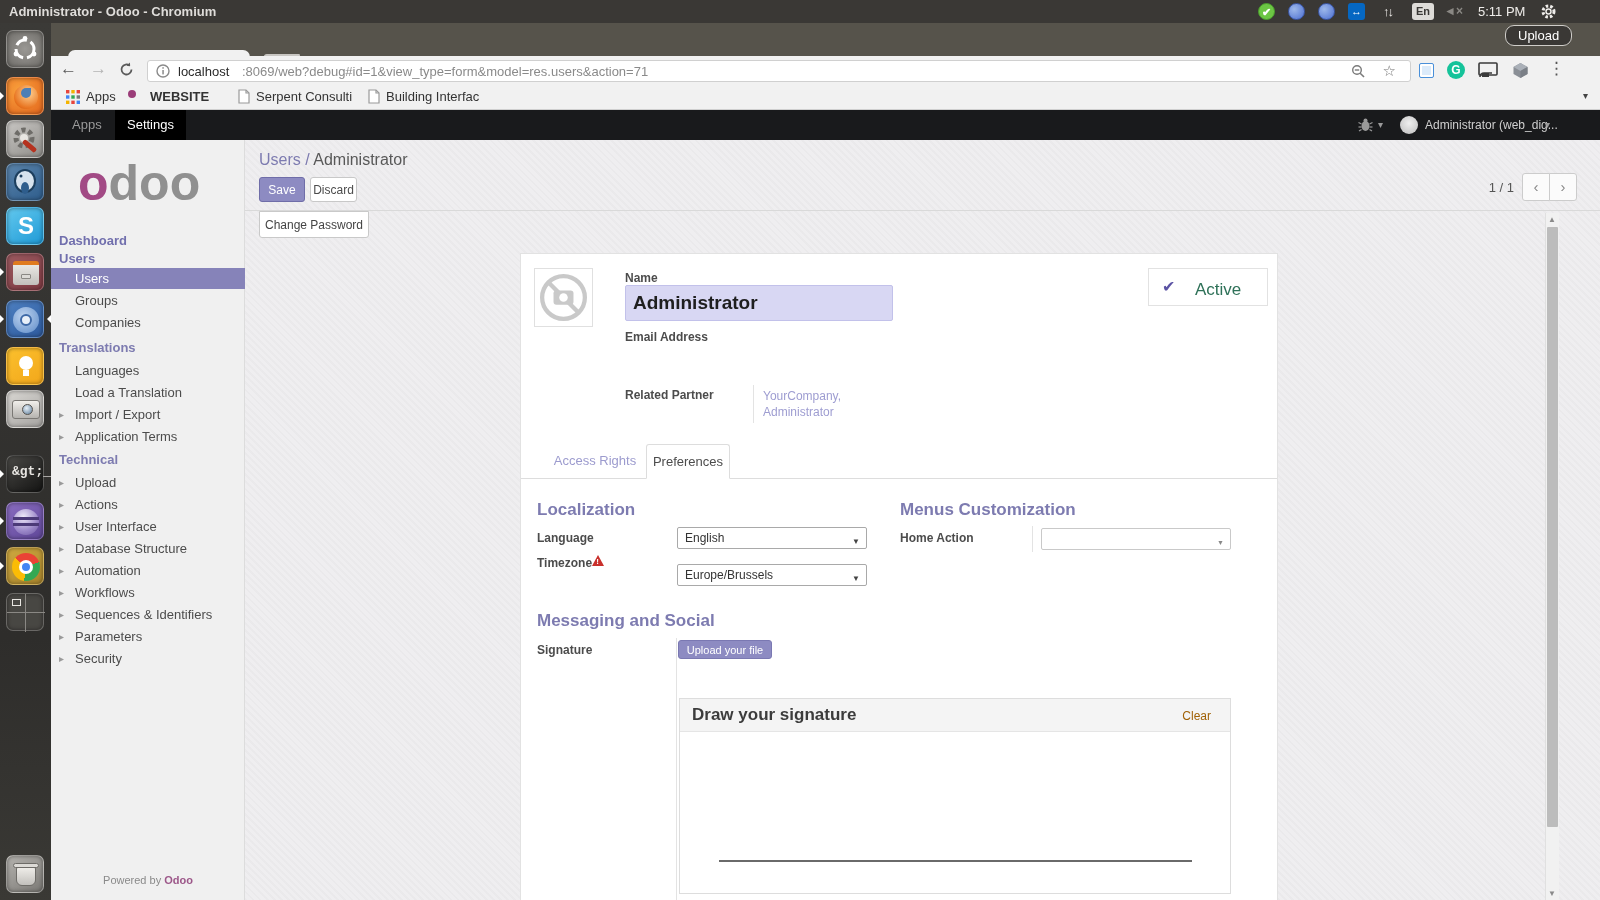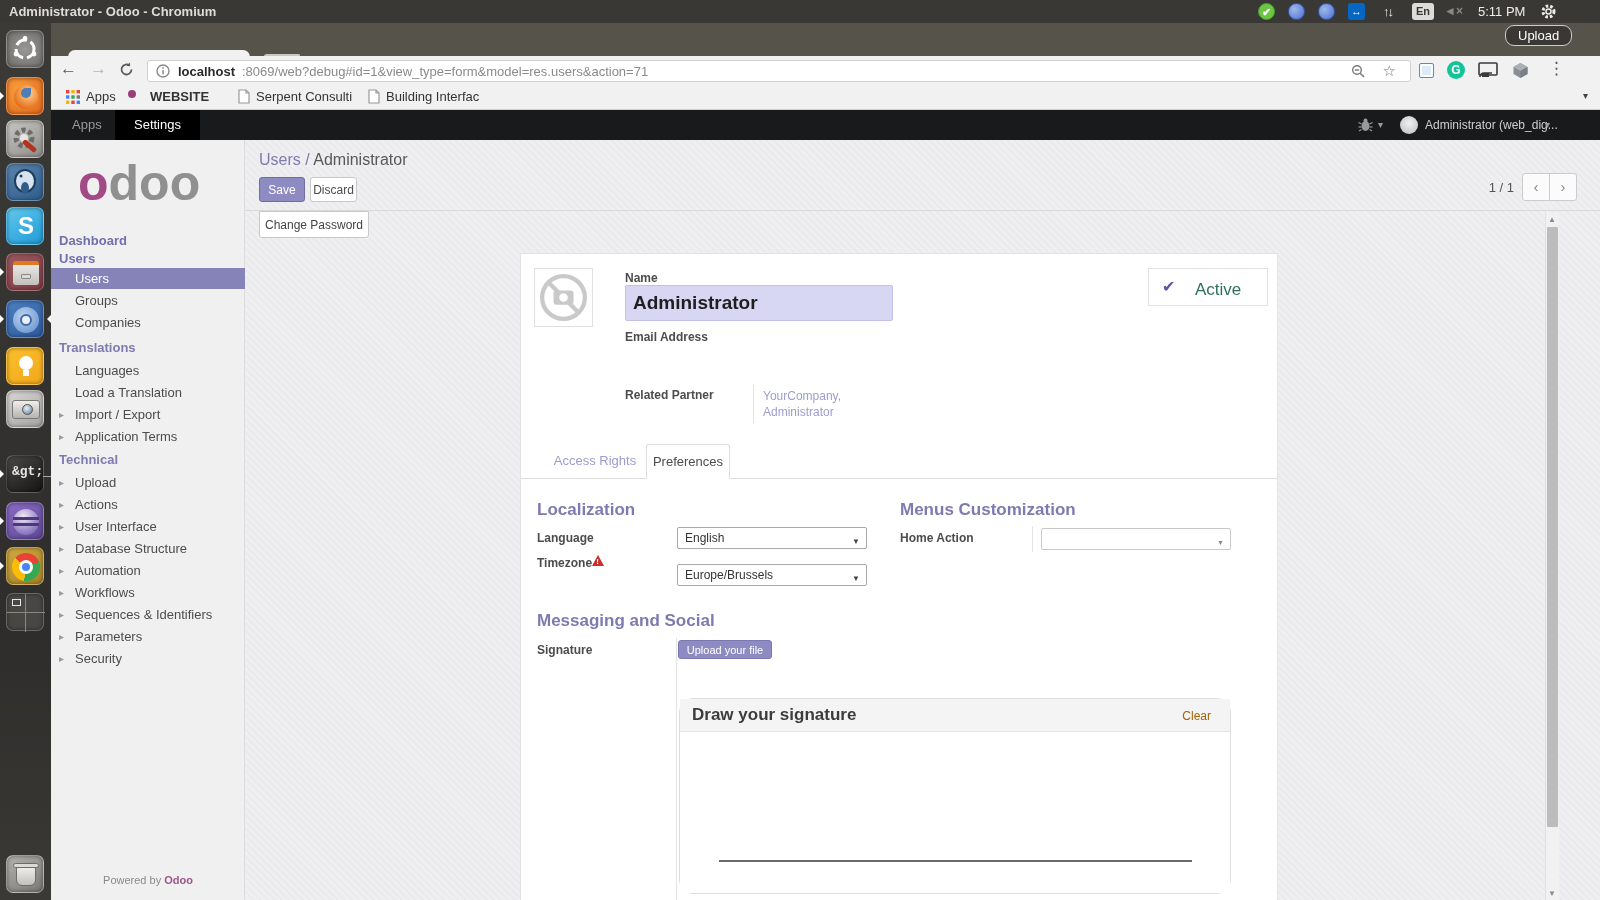--- a/index.html
+++ b/index.html
@@ -80,21 +80,21 @@
       </svg>
   </span>
   <div class="abs" style="left:147px;top:4px;width:1264px;height:22px;background:#fff;border:1px solid #d0d0d0;border-radius:3px">
     <span class="abs" style="left:8px;top:3px">
       <svg width="14" height="14" viewBox="0 0 14 14">
           <circle cx="7" cy="7" r="6" fill="none" stroke="#8a8a8a" stroke-width="1.4"></circle>
           <rect x="6.3" y="6" width="1.5" height="4.4" fill="#8a8a8a"></rect>
           <rect x="6.3" y="3.2" width="1.5" height="1.5" fill="#8a8a8a"></rect>
         </svg>
     </span>
-    <span class="abs" style="left:30px;top:0;line-height:21px;font-size:13px;color:#2a2a2a;font-weight:bold">localhost</span>
+    <span class="abs" style="left:30px;top:0;line-height:21px;font-size:13px;color:#2a2a2a;font-weight:normal">localhost</span>
     <span class="abs" style="left:94px;top:0;line-height:21px;font-size:13px;color:#8a8a8a">:8069/web?debug#id=1&amp;view_type=form&amp;model=res.users&amp;action=71</span>
     <span class="abs" style="right:44px;top:3px">
       <svg width="15" height="15" viewBox="0 0 15 15">
           <circle cx="6" cy="6" r="4.3" fill="none" stroke="#7a7a7a" stroke-width="1.4"></circle>
           <line x1="3.8" y1="6" x2="8.2" y2="6" stroke="#7a7a7a" stroke-width="1.4"></line>
           <line x1="9.2" y1="9.2" x2="13" y2="13" stroke="#7a7a7a" stroke-width="1.6"></line>
         </svg>
     </span>
     <span class="abs" style="right:14px;top:1px;font-size:15px;color:#777">☆</span>
   </div>
@@ -146,21 +146,21 @@
         <path d="M1 1h7l3 3v10H1z" fill="#fff" stroke="#9a9a9a" stroke-width="1.2"></path>
         <path d="M8 1v3h3" fill="none" stroke="#9a9a9a" stroke-width="1.2"></path>
       </svg>
   </span>
   <span class="abs" style="left:386px;top:0;line-height:24px;color:#333">Building Interfac</span>
   <span class="abs" style="right:12px;top:5px;font-size:10px;color:#444">▾</span>
 </div>
 
 <div class="odoonav">
   <span class="abs" style="left:72px;top:0;line-height:30px;color:#9a9a9a">Apps</span>
-  <span class="abs" style="left:115px;top:0;height:36px;line-height:30px;padding:0 19px;background:#000;color:#fff">Settings</span>
+  <span class="abs" style="left:115px;top:0;height:36px;line-height:30px;padding:0 12px;background:#000;color:#fff">Settings</span>
   <span class="abs" style="left:1358px;top:8px">
     <svg width="15" height="14" viewBox="0 0 15 14">
         <ellipse cx="7.5" cy="8" rx="4" ry="5" fill="#9a9a9a"></ellipse>
         <circle cx="7.5" cy="2.5" r="2" fill="#9a9a9a"></circle>
         <line x1="3.5" y1="6" x2="0.5" y2="4.5" stroke="#9a9a9a" stroke-width="1.2"></line>
         <line x1="3.5" y1="9" x2="0.5" y2="9" stroke="#9a9a9a" stroke-width="1.2"></line>
         <line x1="3.5" y1="11.5" x2="1" y2="13" stroke="#9a9a9a" stroke-width="1.2"></line>
         <line x1="11.5" y1="6" x2="14.5" y2="4.5" stroke="#9a9a9a" stroke-width="1.2"></line>
         <line x1="11.5" y1="9" x2="14.5" y2="9" stroke="#9a9a9a" stroke-width="1.2"></line>
         <line x1="11.5" y1="11.5" x2="14" y2="13" stroke="#9a9a9a" stroke-width="1.2"></line>
@@ -350,21 +350,21 @@
     <div class="selbox" style="left:520px;top:274px;width:190px;border-color:#c9c9c9">
       <span></span>
       <span class="selcaret" style="font-size:7px;color:#888">▼</span>
     </div>
 
     <span class="h-section" style="left:16px;top:357px">Messaging and Social</span>
     <span class="flabel" style="left:16px;top:389px">Signature</span>
     <div class="vsep" style="left:155px;top:384px;height:262px"></div>
     <div class="btn abs" style="left:157px;top:386px;width:94px;height:19px;line-height:18px;font-size:11px;background:#8d8bc2;border:1px solid #7a78b2;color:#fff">Upload your file</div>
 
-    <div class="abs" style="left:158px;top:444px;width:552px;height:196px;border:1px solid #ddd;border-radius:14px;background:#fff">
+    <div class="abs" style="left:158px;top:444px;width:552px;height:196px;border:1px solid #ddd;border-radius:0;background:#fff">
       <div class="abs" style="left:0;top:0;width:550px;height:33px;background:#f4f4f4;border-bottom:1px solid #e5e5e5">
         <span class="abs" style="left:12px;top:6px;font-size:17px;font-weight:bold;color:#3c3c3c">Draw your signature</span>
         <span class="abs" style="right:19px;top:10px;font-size:12px;color:#a16207;cursor:pointer">Clear</span>
       </div>
       <div class="abs" style="left:0;top:33px;width:550px;height:161px;background:#fff;cursor:crosshair">
         <div class="abs" style="left:39px;right:38px;bottom:31px;border-top:2px solid #6a6a6a"></div>
       </div>
     </div>
   </div>
 </div>

